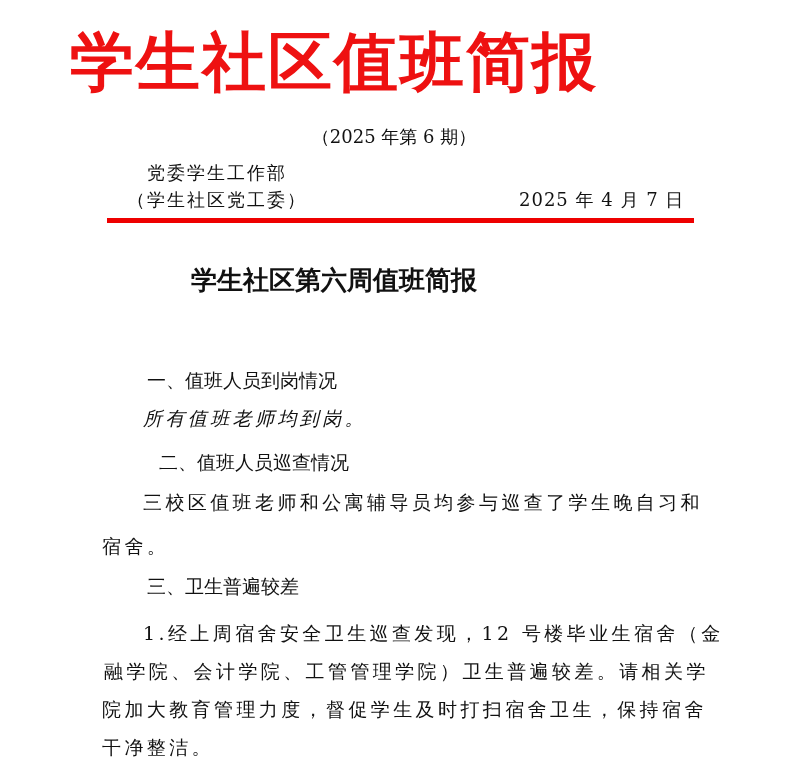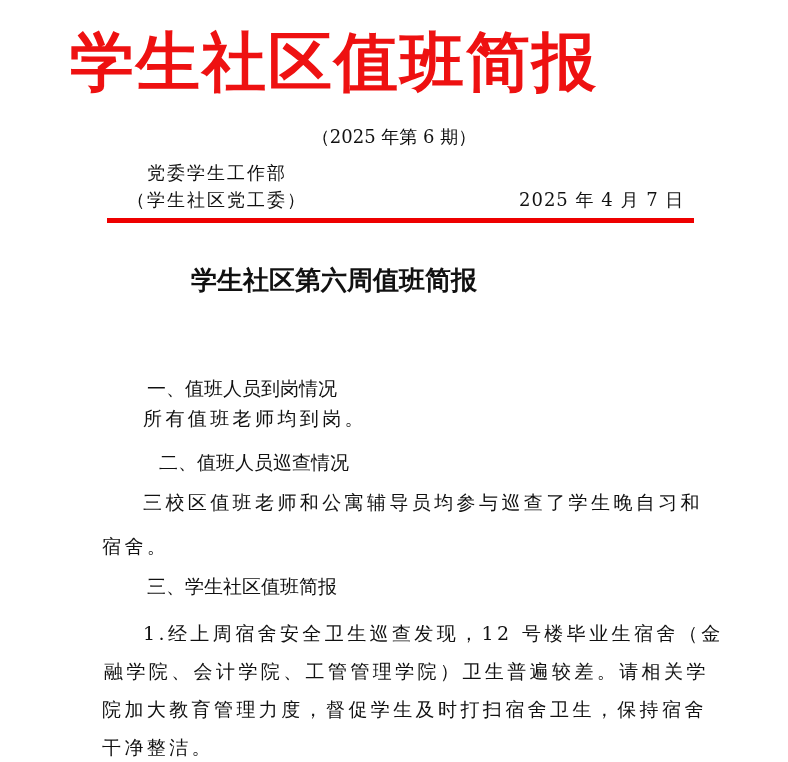--- a/index.html
+++ b/index.html
@@ -30,26 +30,26 @@
   <div class="abs issue">（2025 年第 6 期）</div>
 
   <div class="abs dept1">党委学生工作部</div>
   <div class="abs dept2">（学生社区党工委）</div>
   <div class="abs date">2025 年 4 月 7 日</div>
 
   <div class="abs redline" style="background:#ee0000;"></div>
 
   <div class="abs doc-title">学生社区第六周值班简报</div>
 
-  <div class="abs h" style="left:147px; top:366px;margin-top:8px;">一、值班人员到岗情况</div>
-  <div class="abs p" style="left:143px; top:404px;">所有值班老师均到岗。</div>
+  <div class="abs h" style="left:147px; top:366px;">一、值班人员到岗情况</div>
+  <div class="abs p" style="left:143px; top:404px;font-style:italic;">所有值班老师均到岗。</div>
 
   <div class="abs h" style="left:159px; top:448px;">二、值班人员巡查情况</div>
   <div class="abs p" style="left:143px; top:488px;">三校区值班老师和公寓辅导员均参与巡查了学生晚自习和</div>
   <div class="abs p" style="left:102px; top:532px;">宿舍。</div>
 
-  <div class="abs h" style="left:147px; top:572px;">三、学生社区值班简报</div>
+  <div class="abs h" style="left:147px; top:572px;">三、卫生普遍较差</div>
   <div class="abs p" style="left:143px; top:619px;">1.经上周宿舍安全卫生巡查发现，12 号楼毕业生宿舍（金</div>
   <div class="abs p" style="left:104px; top:657px;">融学院、会计学院、工管管理学院）卫生普遍较差。请相关学</div>
   <div class="abs p" style="left:102px; top:695px;">院加大教育管理力度，督促学生及时打扫宿舍卫生，保持宿舍</div>
   <div class="abs p" style="left:102px; top:733px;">干净整洁。</div>
 
 </div>
 
 </body></html>

